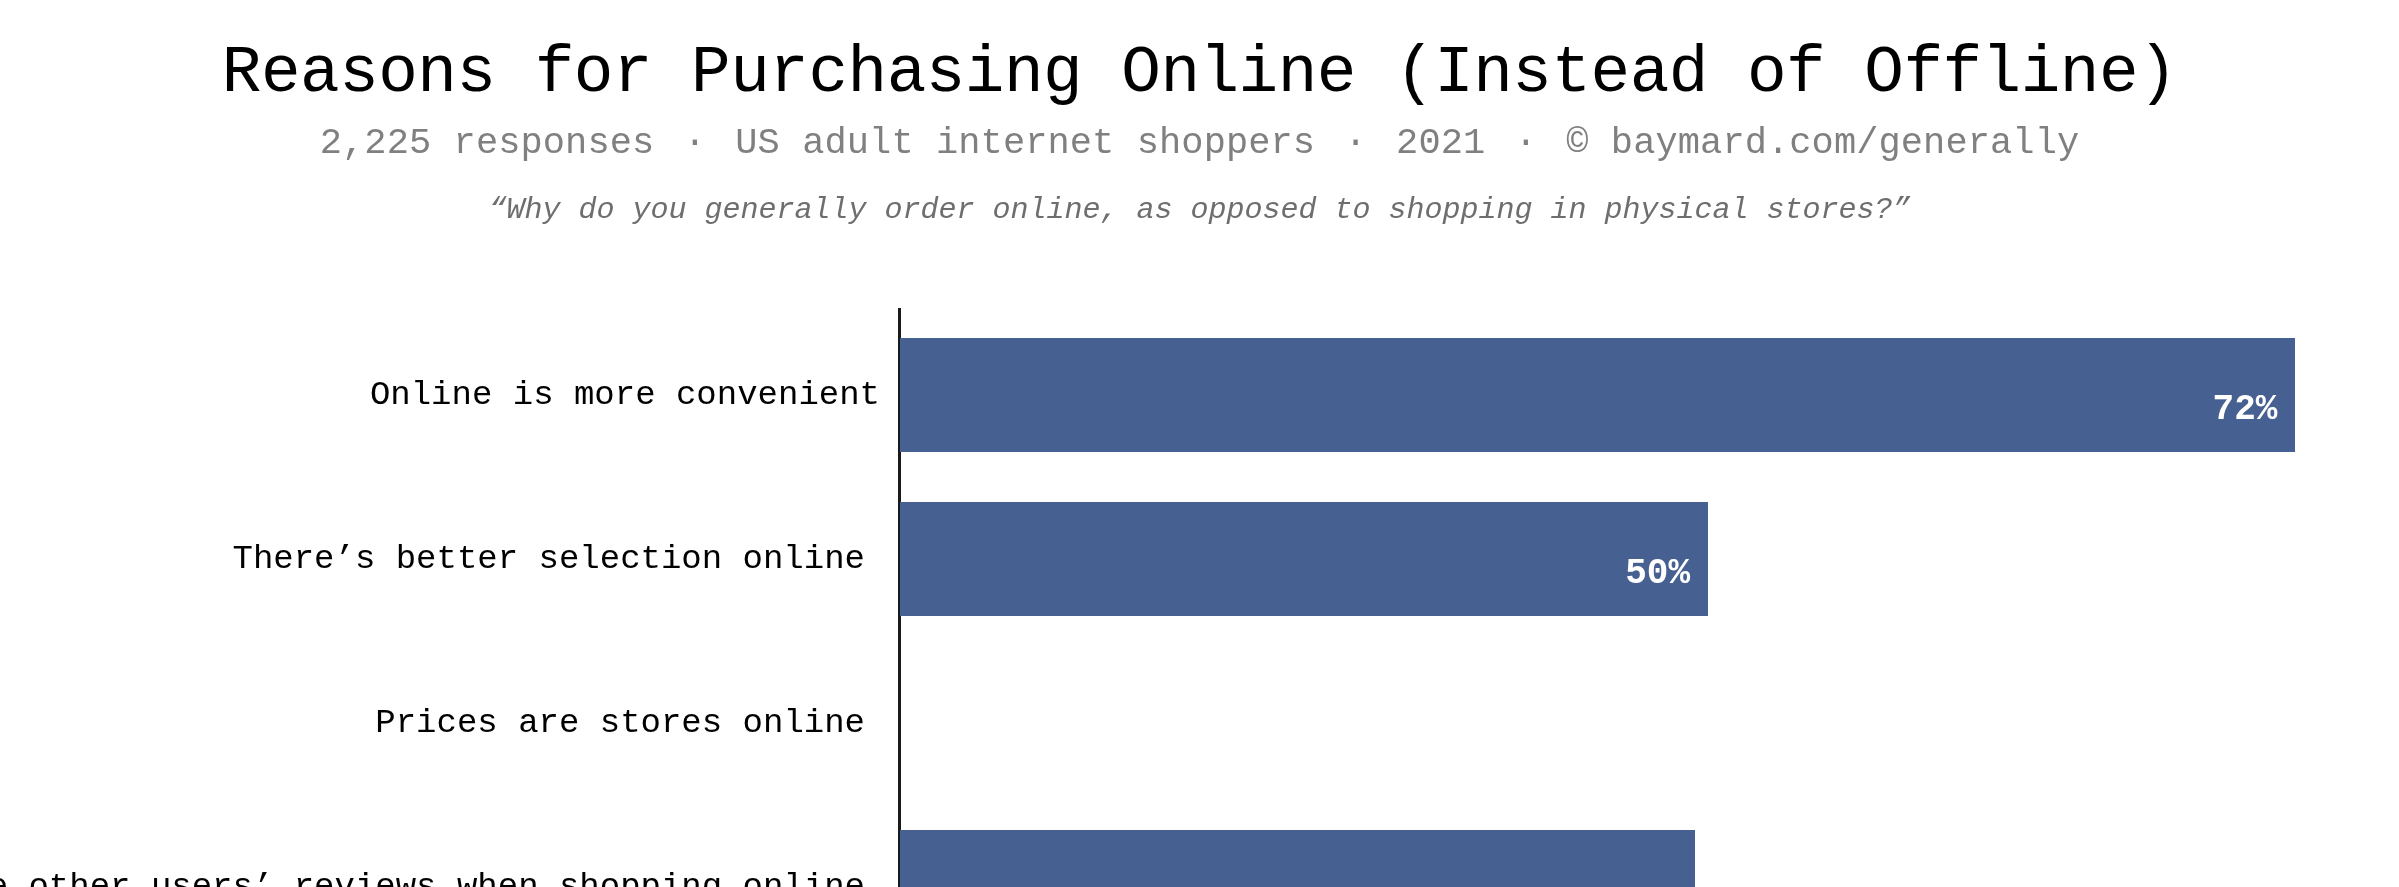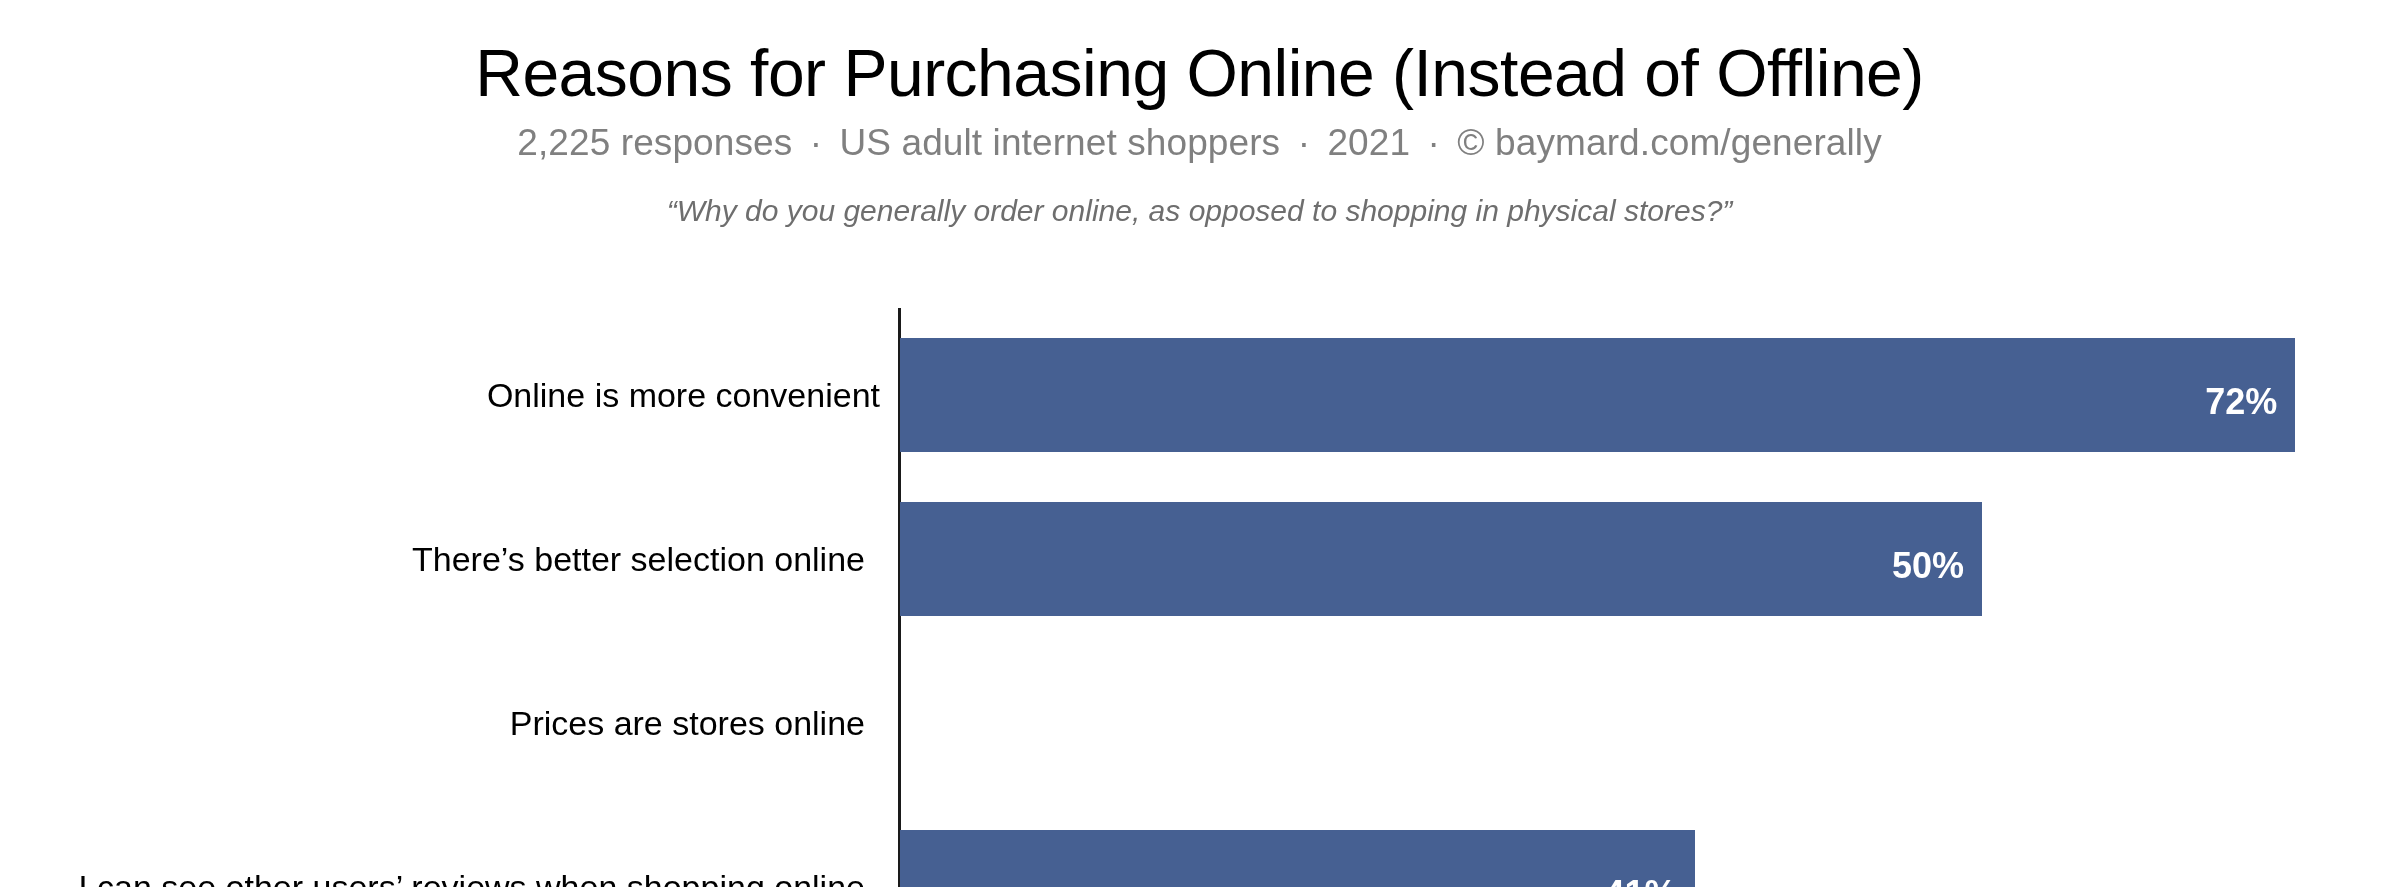--- a/index.html
+++ b/index.html
@@ -13,20 +13,21 @@
     overflow: hidden;
     font-family: "Liberation Sans", sans-serif;
     -webkit-font-smoothing: antialiased;
   }
 
   .figure {
     position: relative;
     width: 2399px;
     height: 887px;
     background: #ffffff;
+    font-family: Liberation Mono, monospace;
   }
 
   
   .header {
     position: absolute;
     top: 0;
     left: 0;
     width: 2399px;
     text-align: center;
   }
@@ -110,21 +111,21 @@
   .bar-fill {
     position: absolute;
     left: 0;
     top: 0;
     height: 114px;
     background: #466092;
   }
   .bar-value {
     position: absolute;
     right: 18px;
-    top: 4px;
+    top: 12px;
     height: 114px;
     line-height: 120px;
     font-size: 36px;
     font-weight: 700;
     color: #ffffff;
     white-space: nowrap;
   }
 </style>
 </head>
 <body>
@@ -152,21 +153,21 @@
     <div class="bars">
         <div class="bar-row" style="top: 30px; padding-left: 15px;">
           <div class="bar-label">Online is more convenient</div>
           <div class="bar-track" style="width: 1395.36px;">
             <div class="bar-fill" style="width: 100%; background: rgb(70, 96, 146);"></div>
             <div class="bar-value" style="color: rgb(255, 255, 255);">72%</div>
           </div>
         </div>
         <div class="bar-row" style="top: 194px;">
           <div class="bar-label">There’s better selection online</div>
-          <div class="bar-track" style="width: 1082px; border-radius: 23px;">
+          <div class="bar-track" style="width: 808px; border-radius: 23px;">
             <div class="bar-fill" style="width: 100%; background: rgb(70, 96, 146);"></div>
             <div class="bar-value" style="color: rgb(255, 255, 255);">50%</div>
           </div>
         </div>
         <div class="bar-row" style="top: 358px;">
           <div class="bar-label">Prices are stores online</div>
         </div>
         <div class="bar-row" style="top: 522px;">
           <div class="bar-label">I can see other users’ reviews when shopping online</div>
           <div class="bar-track" style="width: 794.58px;">

